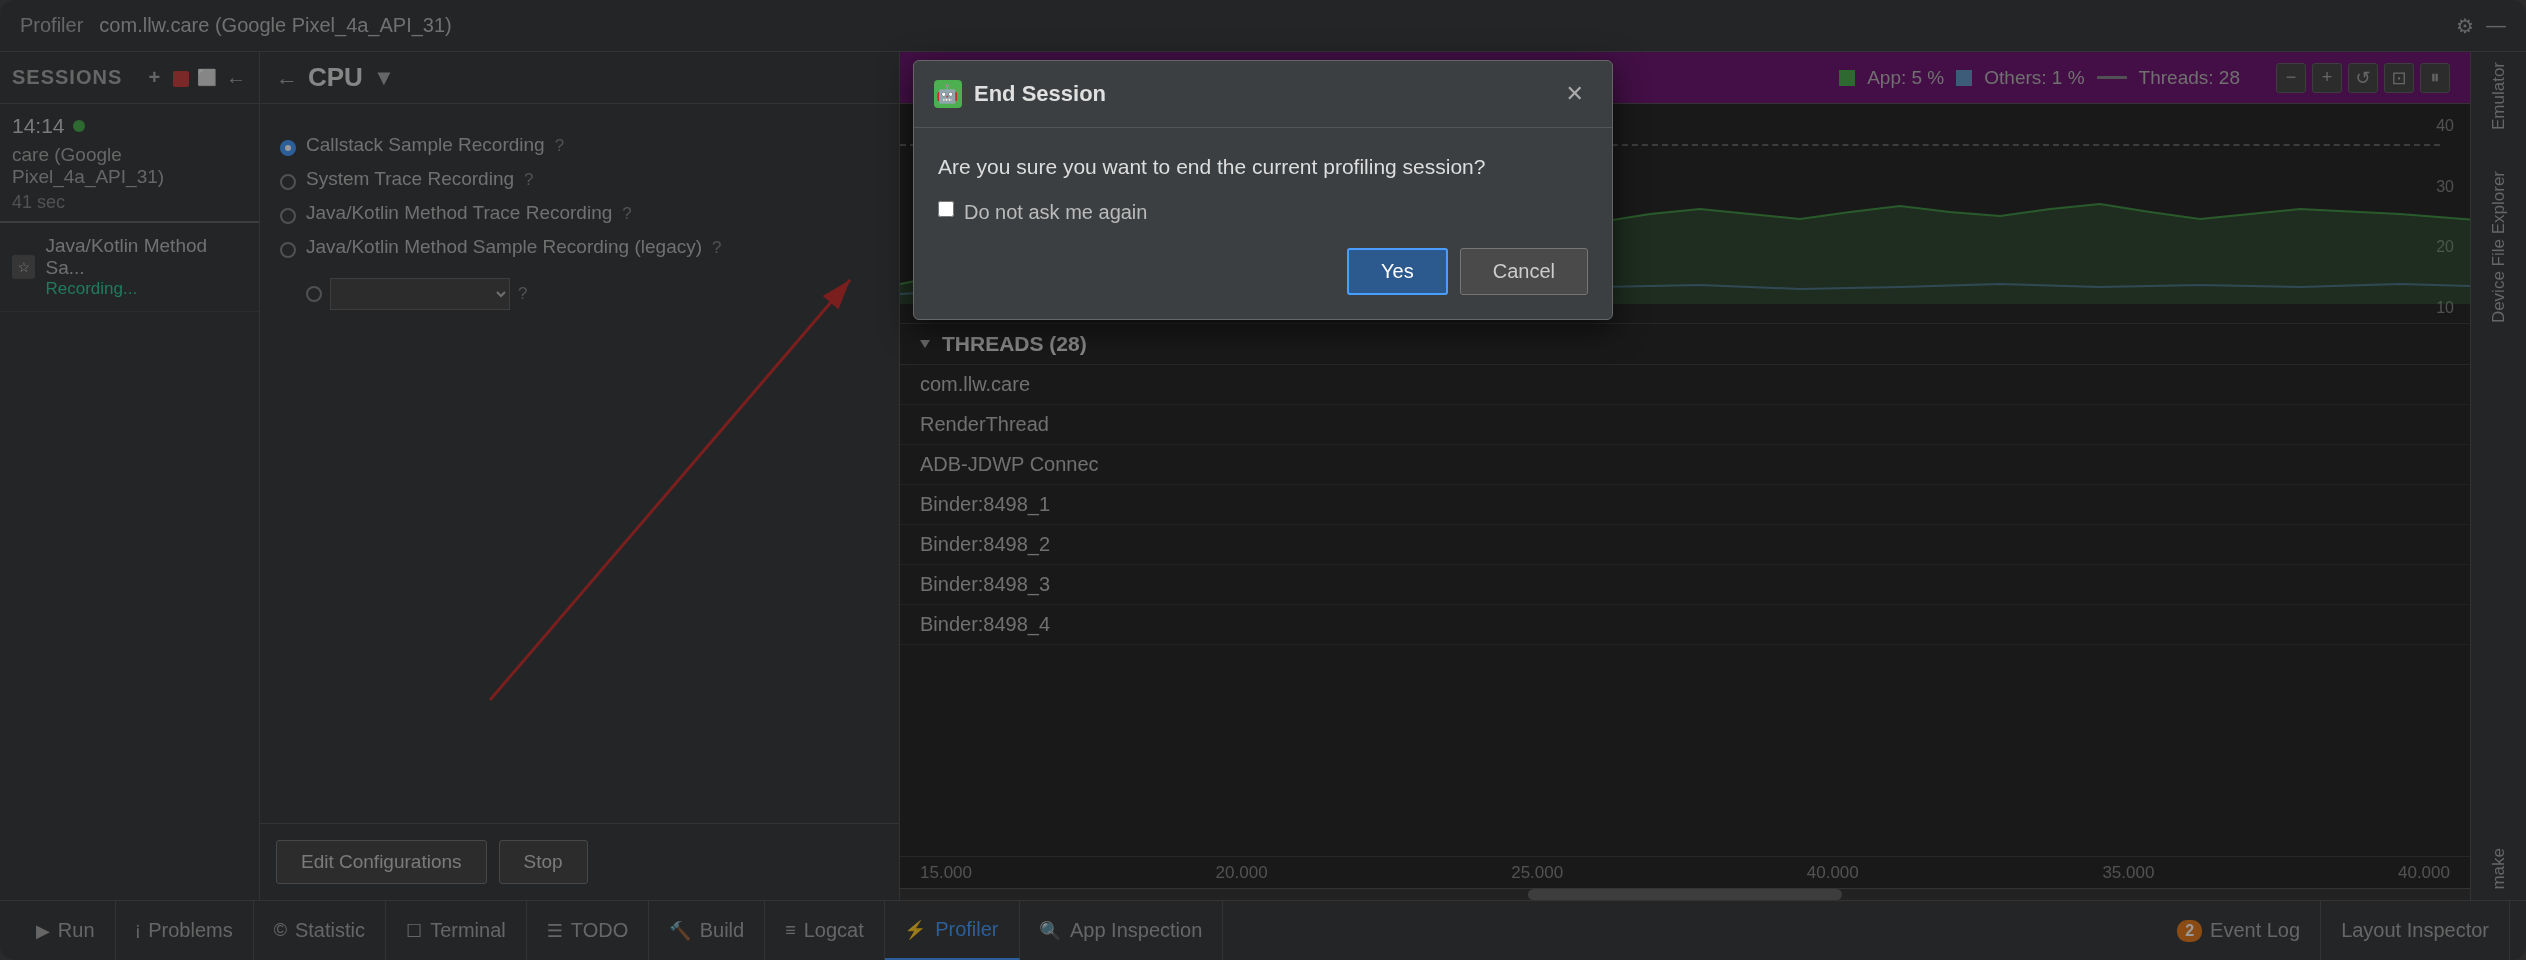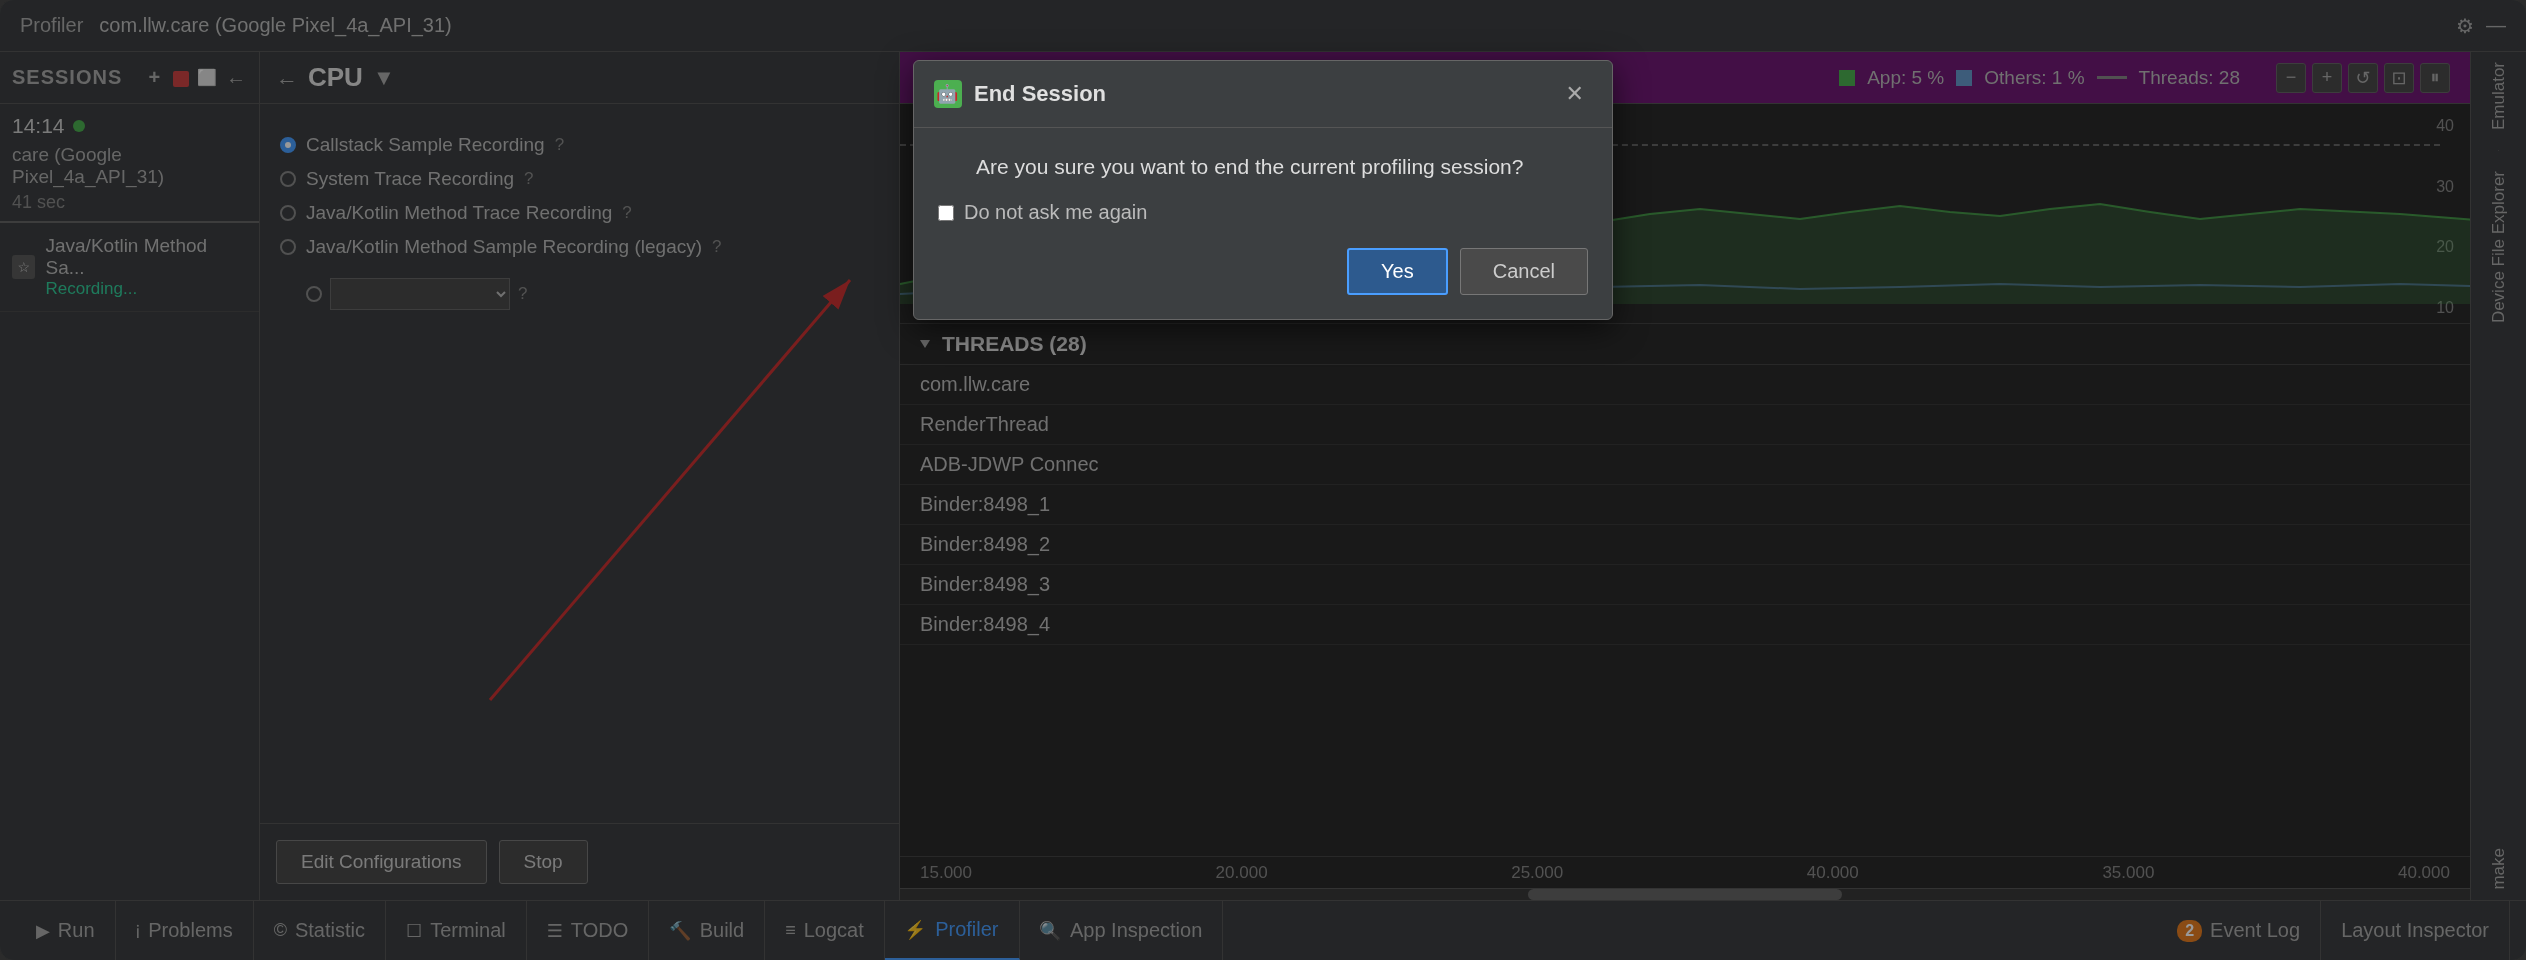--- a/index.html
+++ b/index.html
@@ -113,21 +113,21 @@
       color: #bbb;
     }
 
     .session-item-sub {
       font-size: 17px;
       color: #3c9;
     }
 
     .radio-option {
       display: flex;
-      align-items: center;
+      align-items: flex-end;
       gap: 10px;
       padding: 6px 0;
       font-size: 19px;
       color: #bbb;
     }
 
     .radio-circle {
       width: 16px;
       height: 16px;
       border: 2px solid #888;
@@ -310,26 +310,25 @@
 
     .dialog-body {
       padding: 24px 24px;
     }
 
     .dialog-message {
       font-size: 21px;
       color: #ddd;
       margin-bottom: 20px;
       line-height: 1.4;
-      margin-left: 38px;
     }
 
     .dialog-checkbox-row {
       display: flex;
-      align-items: center;
+      align-items: flex-start;
       gap: 10px;
       margin-bottom: 24px;
     }
 
     .dialog-checkbox {
       width: 16px;
       height: 16px;
       border: 1px solid #888;
       background: transparent;
     }

